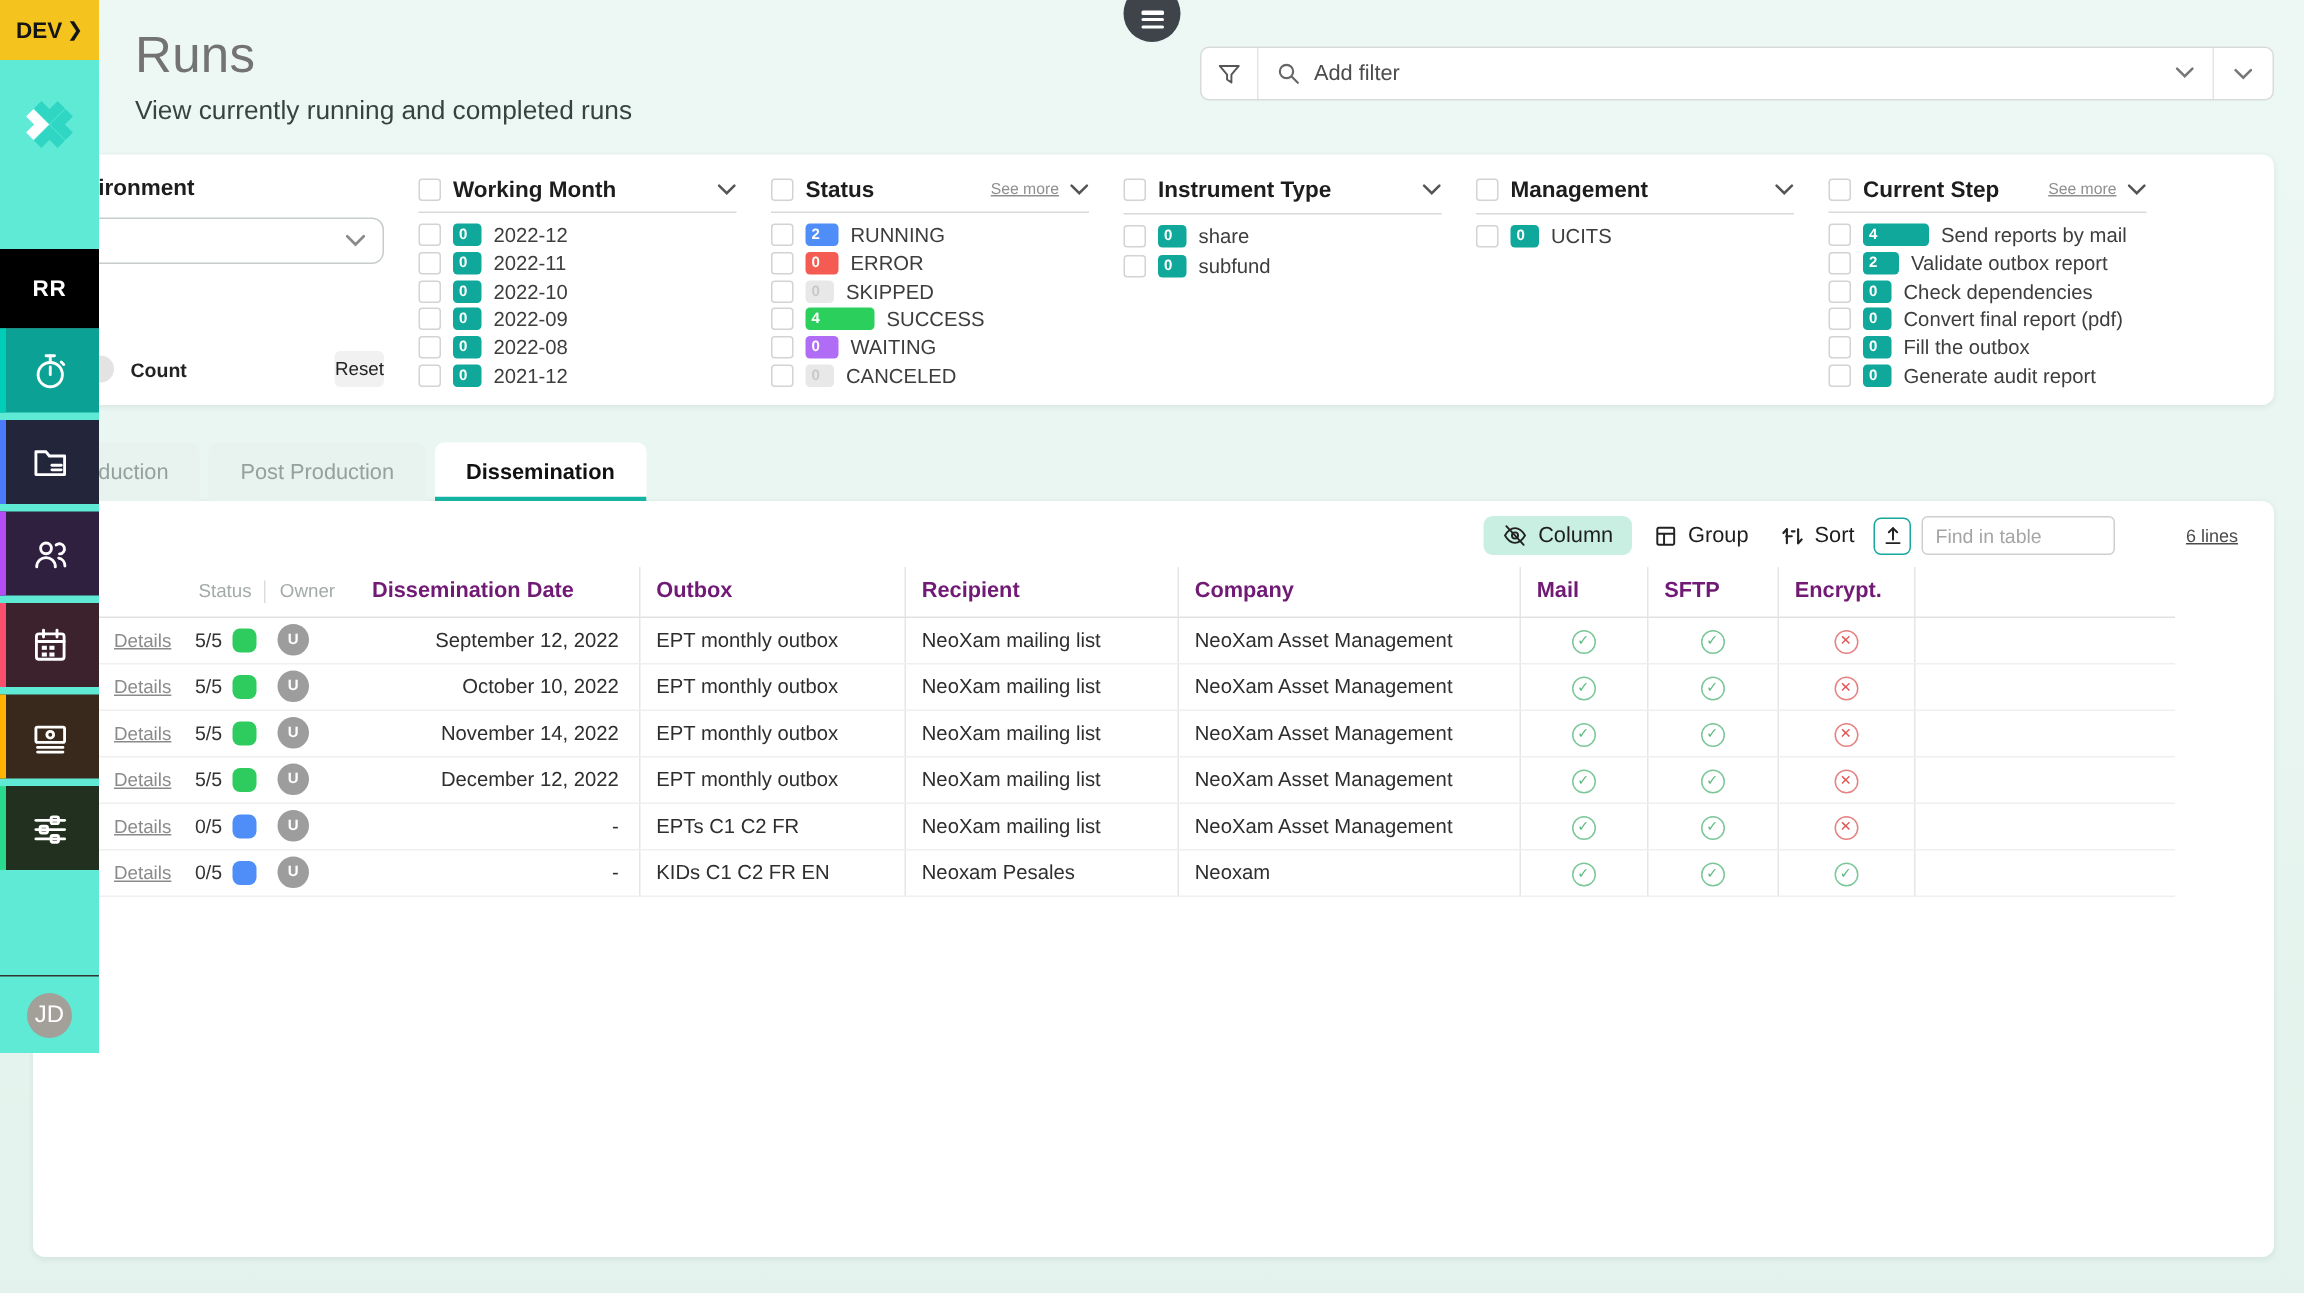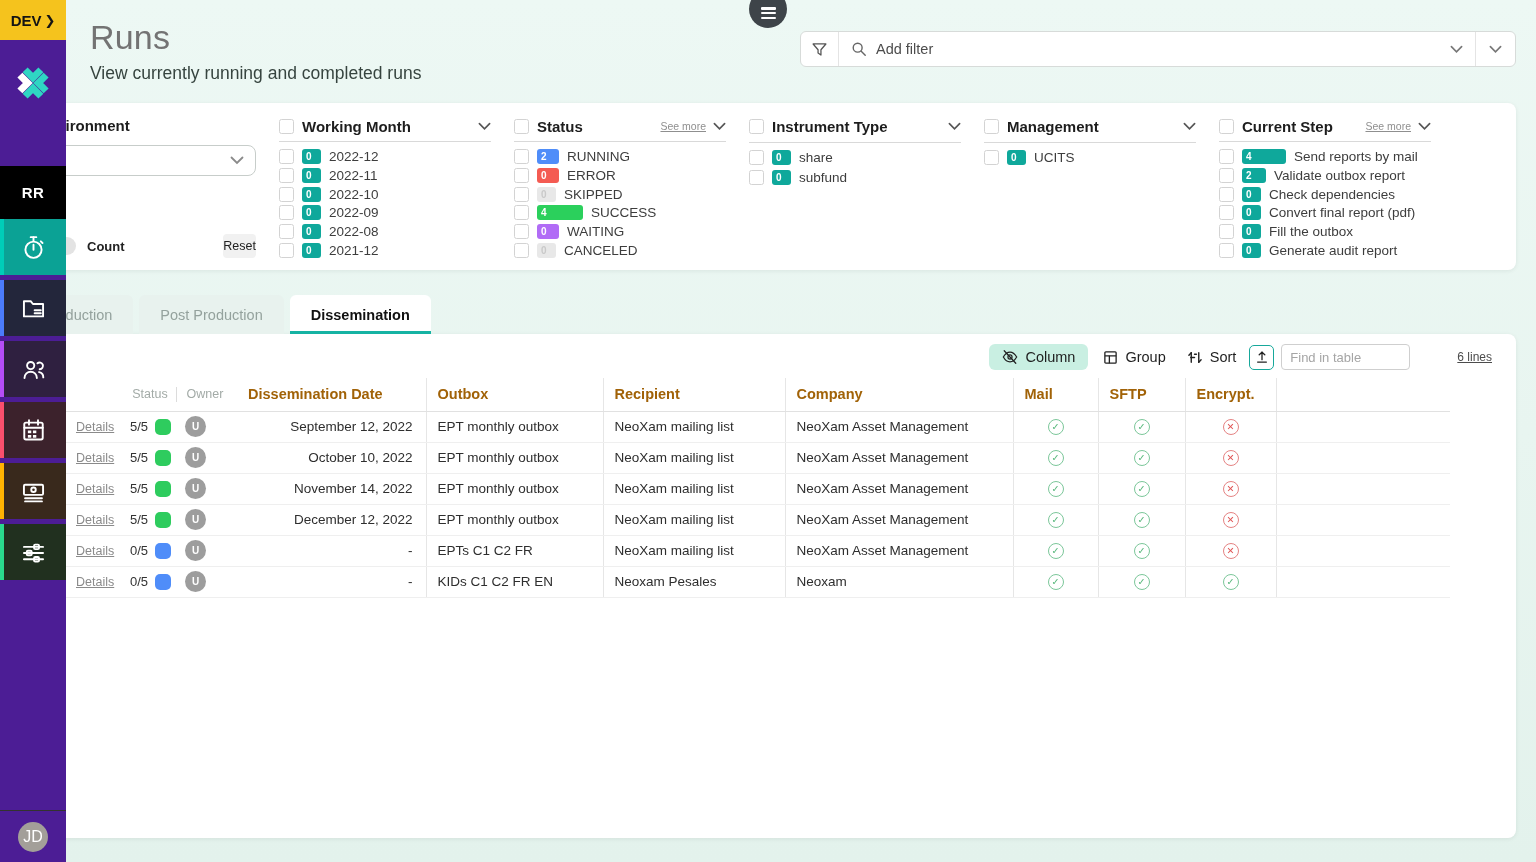--- a/index.html
+++ b/index.html
@@ -1,21 +1,21 @@
 <!DOCTYPE html>
 <html><head>
 <meta charset="utf-8">
 <title>Runs</title>
 <style>
   *{margin:0;padding:0;box-sizing:border-box;}
   html,body{width:1536px;height:862px;overflow:hidden;}
   body{font-family:"Liberation Sans","DejaVu Sans",sans-serif;background:linear-gradient(180deg,#edf8f4 0%,#e3f2ec 100%);position:relative;}
 
   
-  .sidebar{position:absolute;left:0;top:0;width:66px;height:862px;background:#4c1d95;display:flex;flex-direction:column;z-index:10;}
+  .sidebar{position:absolute;left:0;top:0;width:66px;height:702px;background:#5eead4;display:flex;flex-direction:column;z-index:10;}
   .dev-badge{height:40px;background:#f5c31d;color:#141414;font-weight:bold;font-size:15px;display:flex;align-items:center;justify-content:center;gap:3px;cursor:pointer;}
   .dev-badge .chev{font-size:13px;font-weight:bold;}
   .logo-block{height:85px;display:flex;align-items:center;justify-content:center;}
   .rr-block{height:53px;background:#000;color:#fff;font-weight:bold;font-size:15px;display:flex;align-items:center;justify-content:center;letter-spacing:.5px;margin-top:41px;}
   .nav{display:flex;flex-direction:column;}
   .nav-item{height:56px;margin-bottom:5px;display:flex;align-items:center;justify-content:center;position:relative;cursor:pointer;}
   .nav-item .strip{position:absolute;left:0;top:0;bottom:0;width:4px;}
   .sb-bottom{margin-top:auto;border-top:1px solid #33332f;height:52px;display:flex;align-items:center;justify-content:center;}
   .avatar{width:30px;height:30px;border-radius:50%;background:#a39f99;color:#fff;font-size:16px;font-weight:normal;display:flex;align-items:center;justify-content:center;cursor:pointer;}
 
@@ -67,21 +67,21 @@
   .tb-column{background:#c9efe2;border-radius:6px;padding:5px 13px;}
   .tb-group{margin-left:15px;}
   .tb-sort{margin-left:21px;}
   .tb-upload{margin-left:13px;width:25px;height:25px;border:1.5px solid #17a89b;border-radius:5px;background:#fff;display:flex;align-items:center;justify-content:center;cursor:pointer;}
   .tb-find{margin-left:7px;width:129px;height:26px;border:1px solid #cfcfcf;border-radius:4px;font-size:13px;color:#333;padding:0 8px;font-family:inherit;outline:none;}
   .tb-find::placeholder{color:#a5a5a5;}
   .tb-lines{margin-left:47px;font-size:12px;color:#4c4c4c;white-space:nowrap;text-decoration:underline;}
 
   table{position:absolute;top:44px;left:0;width:1428px;border-collapse:collapse;table-layout:fixed;}
   th,td{overflow:hidden;white-space:nowrap;}
-  thead th{height:33px;border-bottom:1px solid #e1e1e1;font-size:14.5px;font-weight:bold;color:#a16207;text-align:left;padding-left:11px;}
+  thead th{height:33px;border-bottom:1px solid #e1e1e1;font-size:14.5px;font-weight:bold;color:#701a75;text-align:left;padding-left:11px;}
   thead th.small{font-size:12.5px;font-weight:normal;color:#a3aba7;text-align:center;padding-left:0;position:relative;}
   thead th.owner::before{content:'';position:absolute;left:0;top:9px;bottom:9px;width:1px;background:#dcdcdc;}
   tbody td{height:31px;border-bottom:1px solid #efefef;font-size:13.5px;color:#2e2e2e;padding-left:11px;}
   .bR{border-right:1px solid #e6e6e6;}
   td.cbcell,th.cbcell{padding-left:13px;}
   td.details{padding-left:14px;}
   td.details span{font-size:12.5px;color:#8a8a8a;text-decoration:underline;cursor:pointer;}
   td.progress{padding-left:0;}
   td.progress .pwrap{display:flex;align-items:center;justify-content:flex-end;gap:7px;padding-right:5px;}
   td.progress .ptext{font-size:13px;color:#333;}

